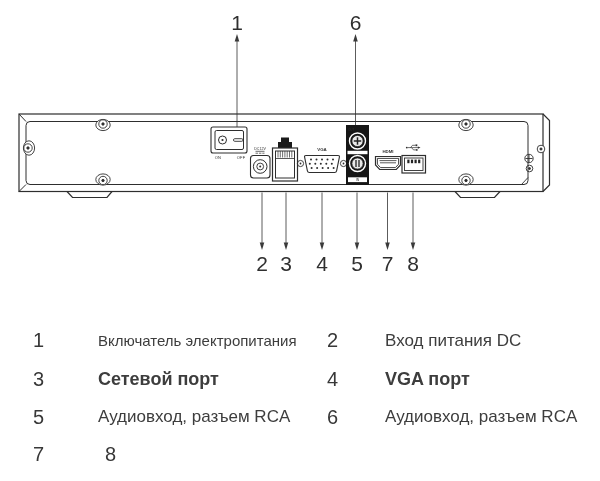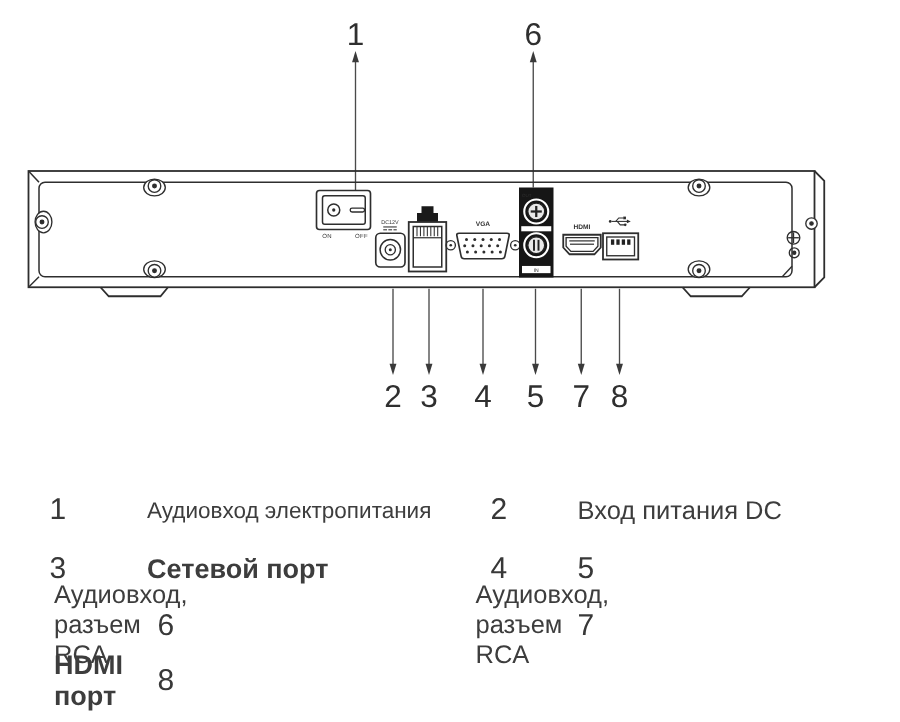--- a/index.html
+++ b/index.html
@@ -236,31 +236,31 @@
     <g>
       <line x1="413" y1="192.5" x2="413" y2="244"></line>
       <polygon points="413,250 410.7,242.5 415.3,242.5" fill="#3a3a3a" stroke="none"></polygon>
       <text class="callout-num" x="413" y="271" text-anchor="middle" stroke="none">8</text>
     </g>
   </g>
 </svg>
 
   <div id="legend">
     <div class="lnum">1</div>
-    <div class="llab small">Аудиовход электропитания</div>
+    <div class="llab small">Включатель электропитания</div>
     <div class="lnum r">2</div>
     <div class="llab r">Вход питания DC</div>
 
     <div class="lnum">3</div>
     <div class="llab strong">Сетевой порт</div>
     <div class="lnum r">4</div>
+    <div class="llab r strong">VGA порт</div>
 
     <div class="lnum">5</div>
     <div class="llab">Аудиовход, разъем RCA</div>
     <div class="lnum r">6</div>
     <div class="llab r">Аудиовход, разъем RCA</div>
 
     <div class="lnum">7</div>
-    <div class="llab strong">HDMI порт</div>
     <div class="lnum r">8</div>
   </div>
 
 </div>
 
 </body></html>

